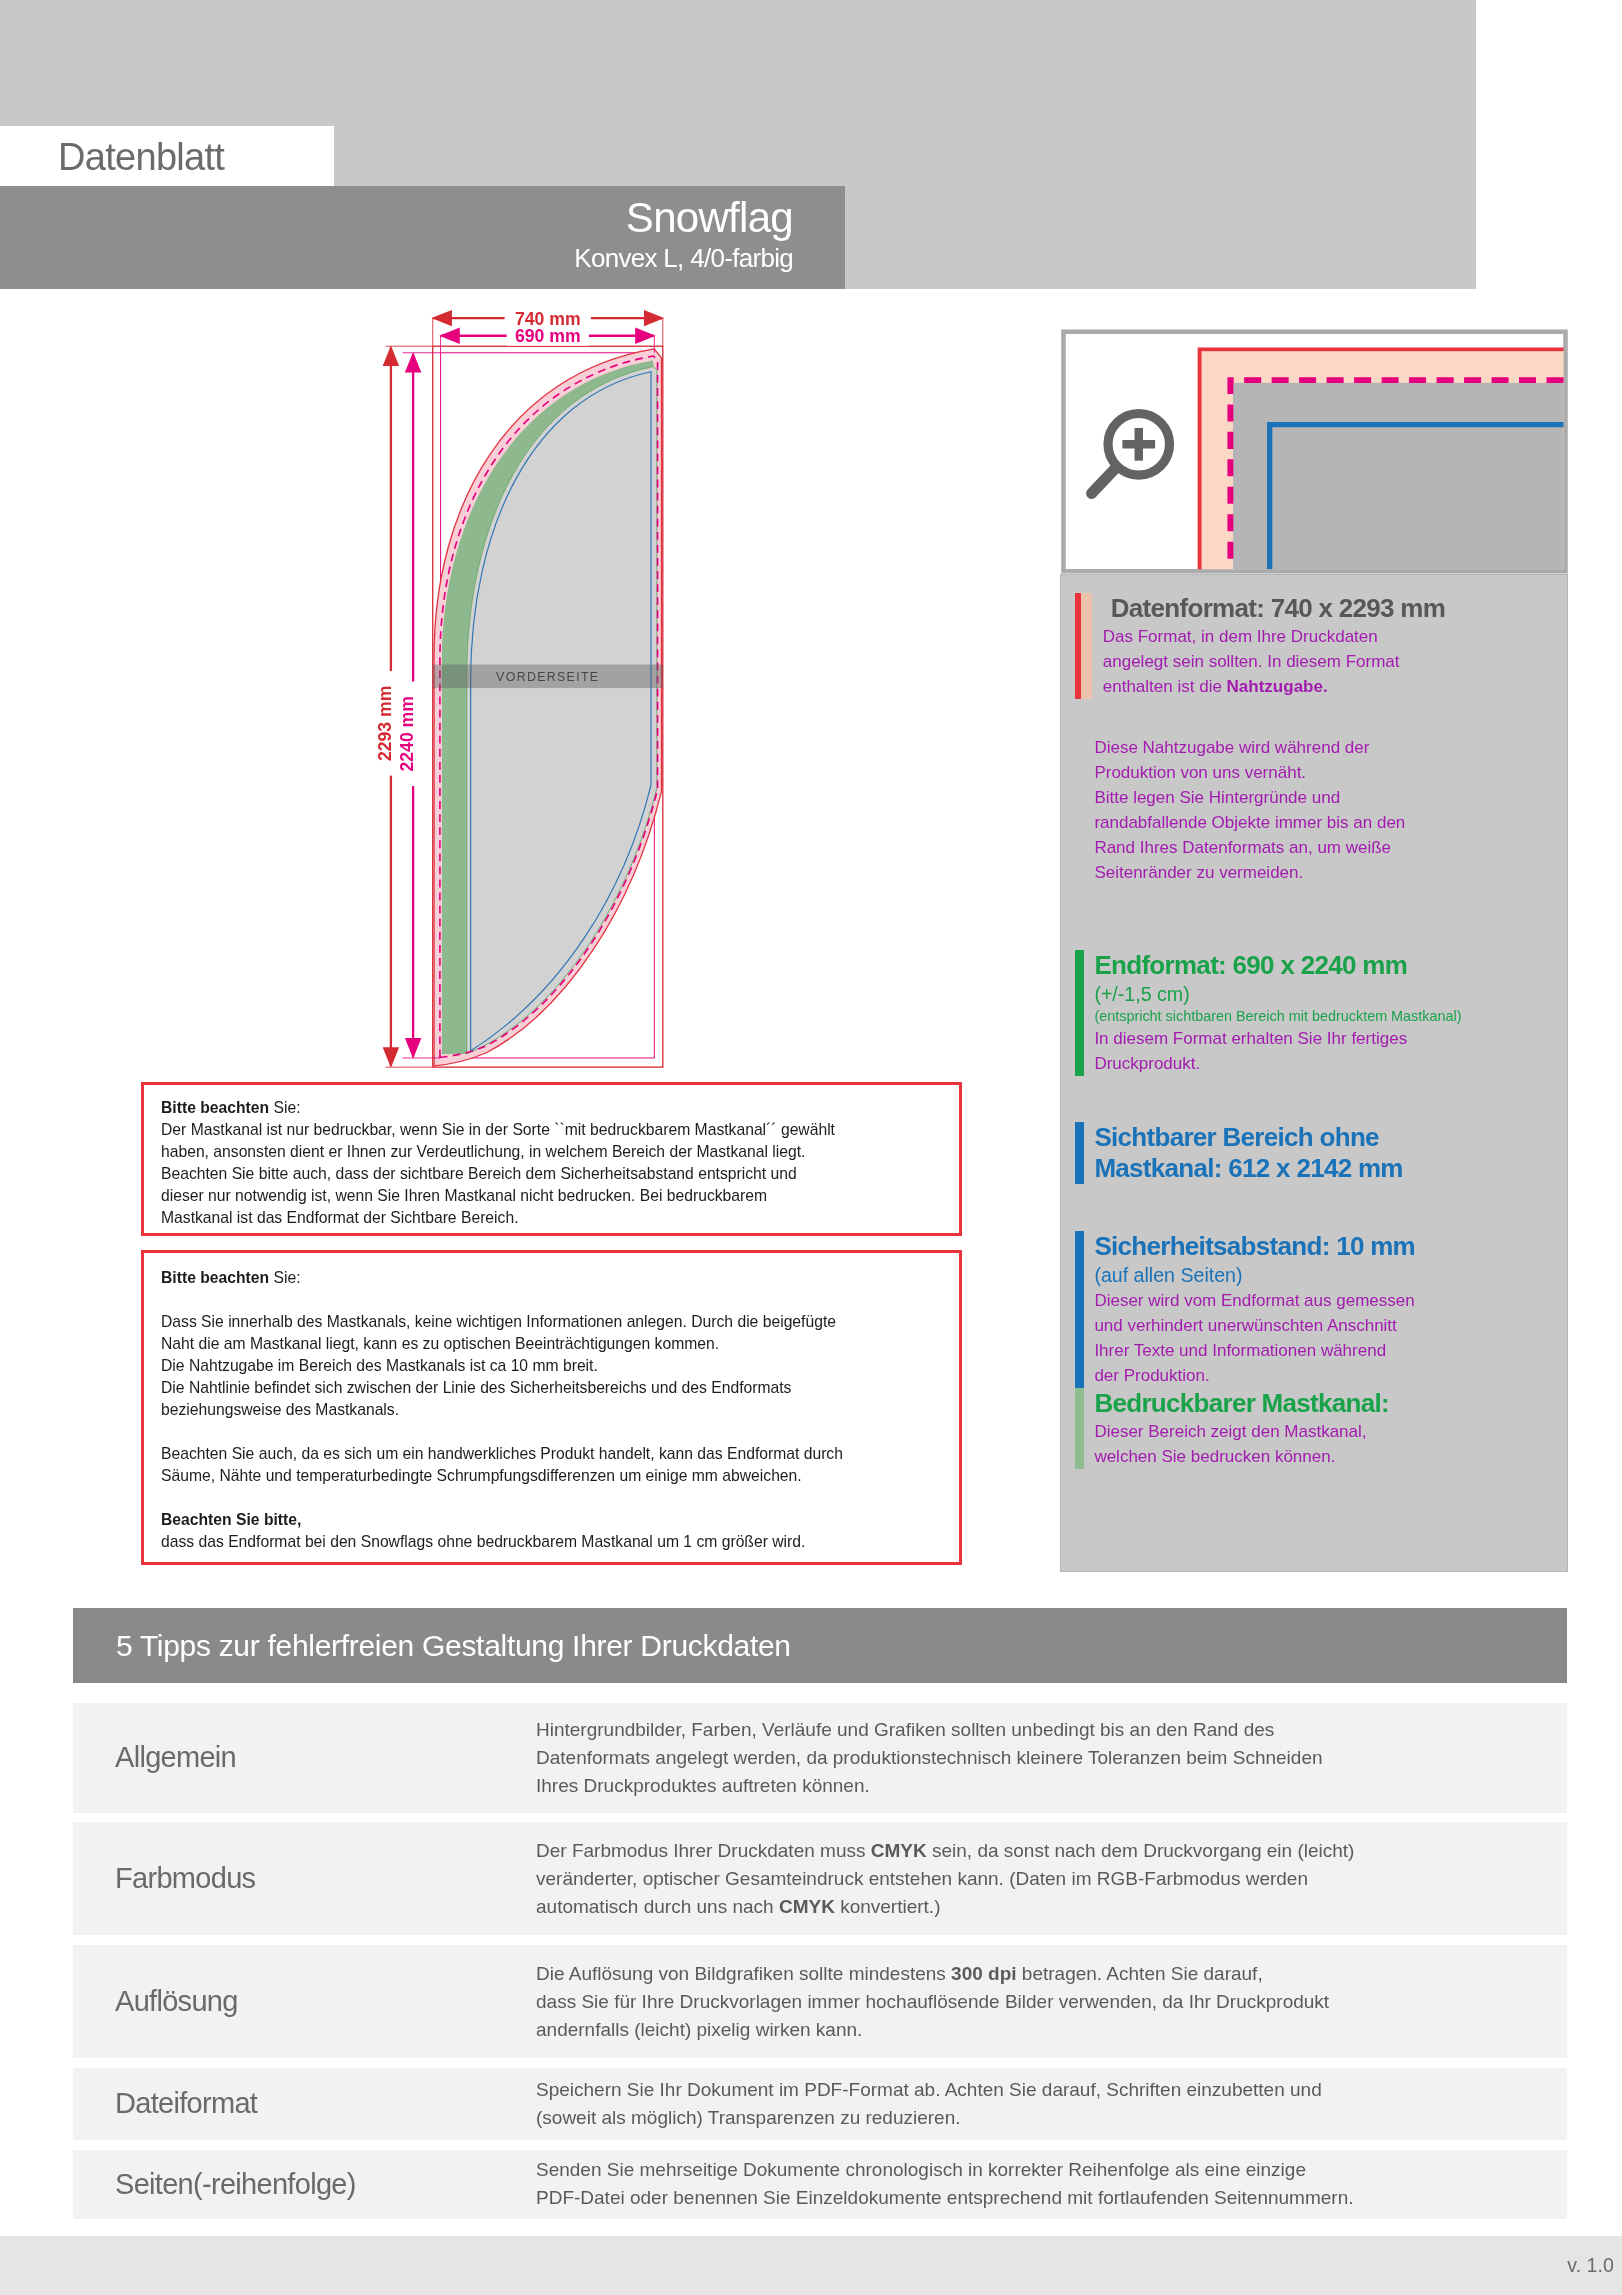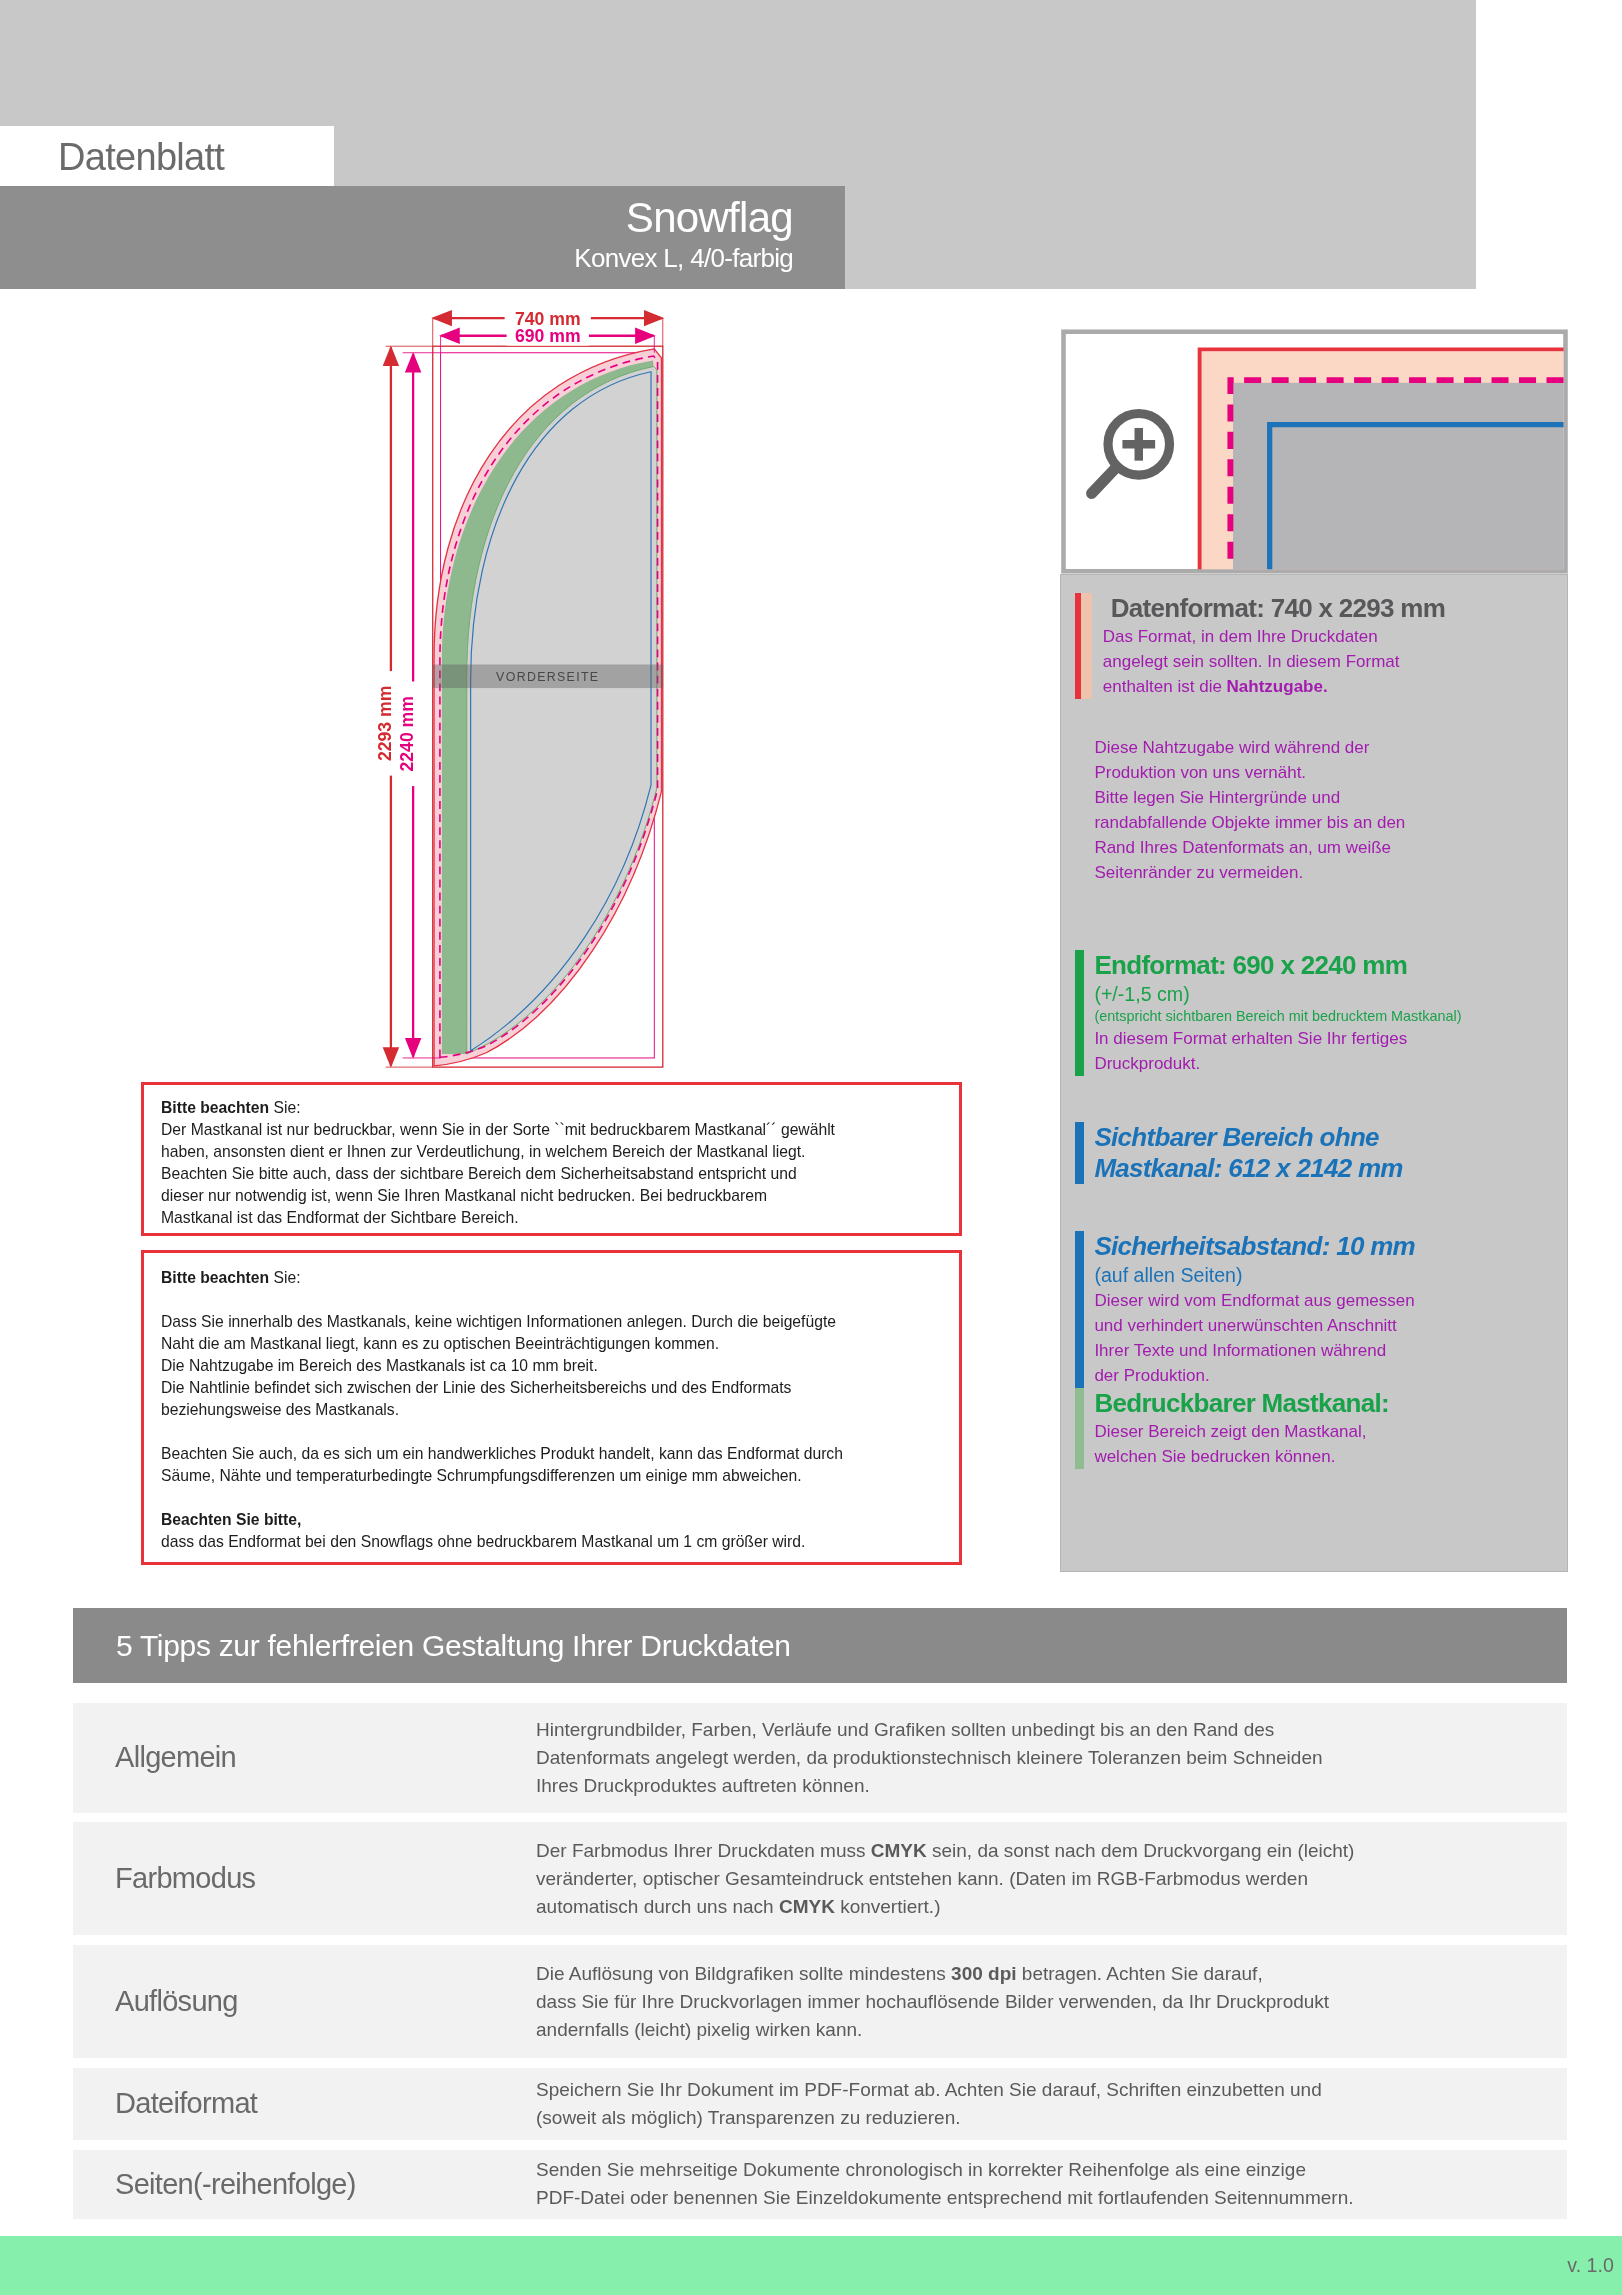--- a/index.html
+++ b/index.html
@@ -27,21 +27,21 @@
   .bar{width:8.5px;}
   .bar.red-thin{width:5.9px;background:#e8323c;}
   .bar.salmon{width:11px;background:#eec3ae;margin-right:0;}
   .bar.green{background:#1aa24b;}
   .bar.blue{background:#1a72b8;}
   .bar.lightgreen{background:#90bd90;}
   .sec-text{flex:1 1 auto;}
   .sec-title{font-size:26px;font-weight:bold;line-height:31px;letter-spacing:-0.7px;}
   .sec-title.gray{color:#58585a;margin-left:8px;}
   .sec-title.green{color:#1aa24b;}
-  .sec-title.blue{color:#1a72b8;font-style:italic;}
+  .sec-title.blue{color:#1a72b8;}
   .sec-sub{font-size:19.6px;line-height:26px;}
   .sec-sub.green{color:#1aa24b;}
   .sec-sub.blue{color:#1a72b8;}
   .sec-sub-small{font-size:14.4px;line-height:19.6px;}
   .sec-sub-small.green{color:#1aa24b;}
   .sec-body{font-size:17px;line-height:25px;color:#a21caf;}
   .sec-body .line{min-height:25px;}
   .noBar{padding-left:19px;}
   
   .note-box{border:3.3px solid #e8323c;background:#ffffff;box-sizing:border-box;
@@ -51,21 +51,21 @@
   .note-box .line{min-height:22px;}
   b,.b{font-weight:bold;}
   
   .tips{left:73px;top:1608px;width:1494px;}
   .tips-banner{height:75px;background:#8a8a8a;color:#ffffff;font-size:30px;line-height:75px;padding-left:43px;letter-spacing:-0.3px;}
   .tips-rows{margin-top:19.6px;}
   .tip-row{display:flex;background:#f2f2f2;margin-bottom:9.8px;align-items:center;}
   .tip-label{flex:0 0 463px;box-sizing:border-box;padding-left:42px;font-size:29px;color:#6a6a6a;letter-spacing:-0.7px;}
   .tip-body{flex:1 1 auto;font-size:19px;line-height:28px;color:#5a5a5a;padding-right:19.6px;}
   
-  .footer{left:0;top:2236px;width:1623px;height:60px;background:#86efac;box-sizing:border-box;
+  .footer{left:0;top:2236px;width:1623px;height:60px;background:#e5e5e5;box-sizing:border-box;
     text-align:right;padding-right:9.2px;font-size:19.6px;color:#6a6a6a;line-height:59px;}
 </style>
 </head>
 <body>
 
 <div class="abs top-band"></div>
 <div class="abs datenblatt-box">
   <span>Datenblatt</span>
 </div>
 <div class="abs product-banner">

